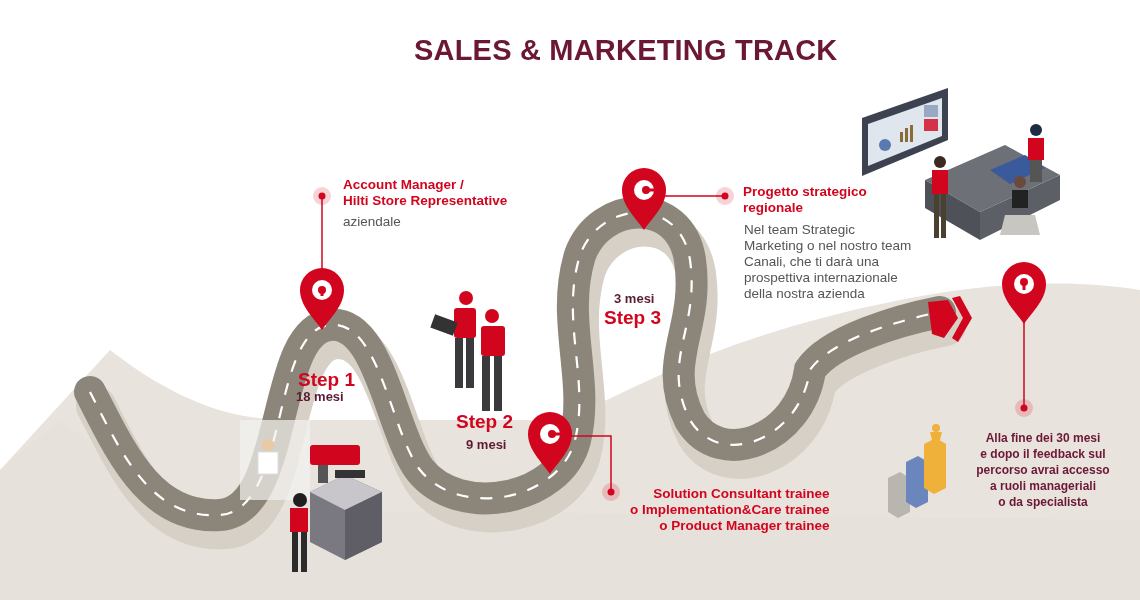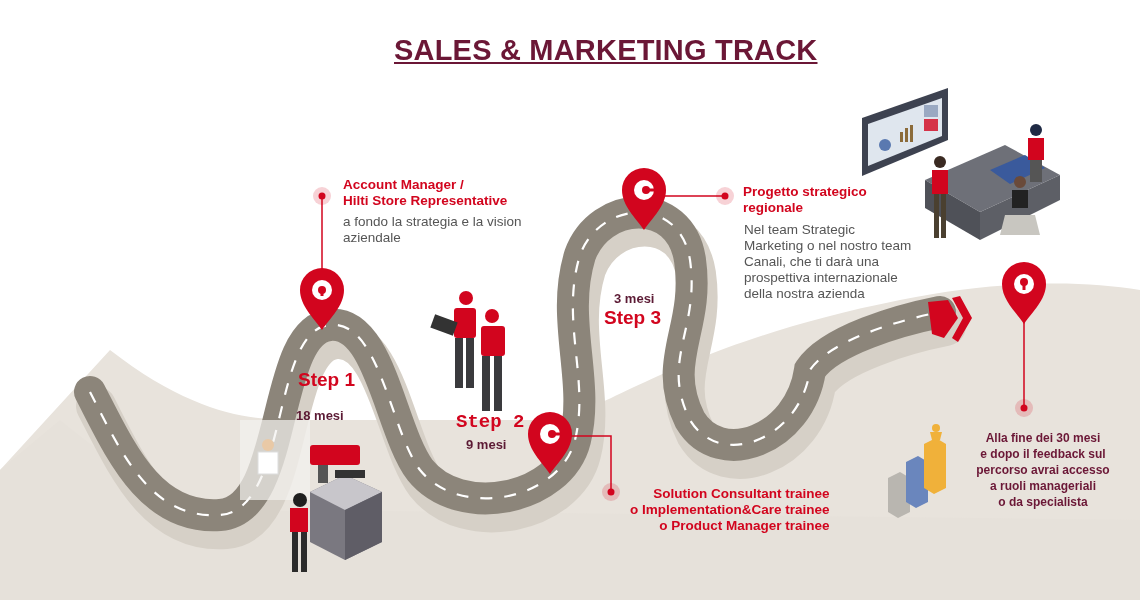--- a/index.html
+++ b/index.html
@@ -1,18 +1,18 @@
 <!DOCTYPE html>
 <html><head>
 <meta charset="utf-8">
 <style>
   html,body{margin:0;padding:0;}
   body{width:1140px;height:600px;position:relative;overflow:hidden;background:#ffffff;font-family:"Liberation Sans",sans-serif;}
   .canvas{position:absolute;left:0;top:0;width:1140px;height:600px;}
-  .title{position:absolute;left:394px;top:34px;font-size:29px;font-weight:bold;color:#6b1736;letter-spacing:0.2px;margin:0;white-space:nowrap;text-decoration:underline;}
+  .title{position:absolute;left:414px;top:34px;font-size:29px;font-weight:bold;color:#6b1736;letter-spacing:0.2px;margin:0;white-space:nowrap;}
   .subtitle{position:absolute;left:395px;top:69px;font-size:13.5px;line-height:17px;color:#555;width:440px;}
   .role-title{position:absolute;font-size:13.5px;font-weight:bold;color:#d2051e;line-height:16px;}
   .role-desc{position:absolute;font-size:13.5px;color:#555;line-height:16px;}
   .step-label{position:absolute;font-size:19px;font-weight:bold;color:#d2051e;white-space:nowrap;}
   .step-dur{position:absolute;font-size:13px;font-weight:bold;color:#5b1a34;white-space:nowrap;}
   .final-text{position:absolute;left:958px;top:430px;font-size:12px;font-weight:bold;color:#6b1736;line-height:16px;width:170px;text-align:center;}
 </style>
 </head>
 <body>
 
@@ -142,21 +142,20 @@
 
 <h1 class="title">SALES &amp; MARKETING TRACK</h1>
 <div class="subtitle">
 </div>
 
 <div class="role-title" style="left:343px;top:177px;">
   <div>Account Manager /</div>
   <div>Hilti Store Representative</div>
 </div>
 <div class="role-desc" style="left:343px;top:214px;">
-  <div>a fondo la strategia e la vision</div>
   <div>aziendale</div>
 </div>
 
 <div class="role-title" style="left:743px;top:184px;">
   <div>Progetto strategico</div>
   <div>regionale</div>
 </div>
 <div class="role-desc" style="left:744px;top:222px;">
   <div>Nel team Strategic</div>
   <div>Marketing o nel nostro team</div>
@@ -165,22 +164,22 @@
   <div>della nostra azienda</div>
 </div>
 
 <div class="role-title" style="left:630px;top:486px;text-align:right;">
   <div>Solution Consultant trainee</div>
   <div>o Implementation&amp;Care trainee</div>
   <div>o Product Manager trainee</div>
 </div>
 
 <div class="step-label" style="left:298px;top:369px;">Step 1</div>
-<div class="step-dur" style="left:296px;top:408px;">18 mesi</div>
-<div class="step-label" style="left:456px;top:411px;font-family:Liberation Mono, monospace;">Step 2</div>
+<div class="step-dur" style="left:296px;top:389px;">18 mesi</div>
+<div class="step-label" style="left:456px;top:411px;">Step 2</div>
 <div class="step-dur" style="left:466px;top:437px;">9 mesi</div>
 <div class="step-label" style="left:604px;top:267px;margin-top:40px;">Step 3</div>
 <div class="step-dur" style="left:614px;top:291px;">3 mesi</div>
 
 <div class="final-text">
   <div>Alla fine dei 30 mesi</div>
   <div>e dopo il feedback sul</div>
   <div>percorso avrai accesso</div>
   <div>a ruoli manageriali</div>
   <div>o da specialista</div>

